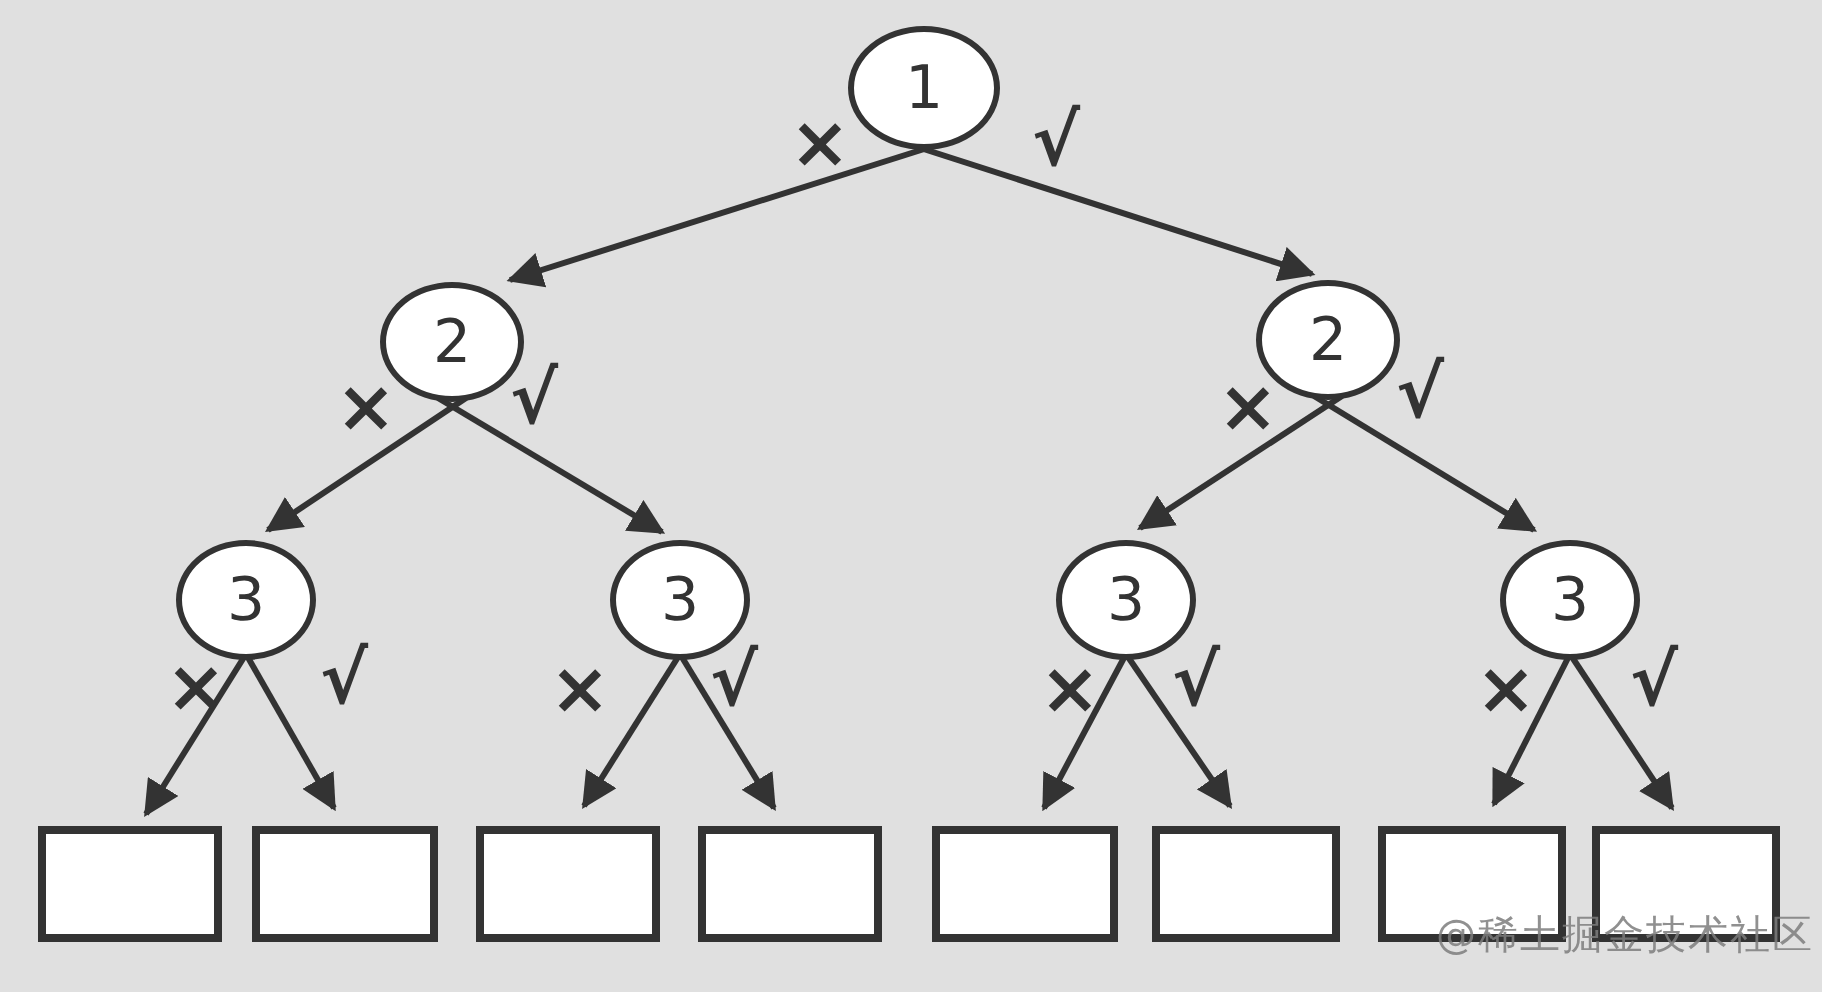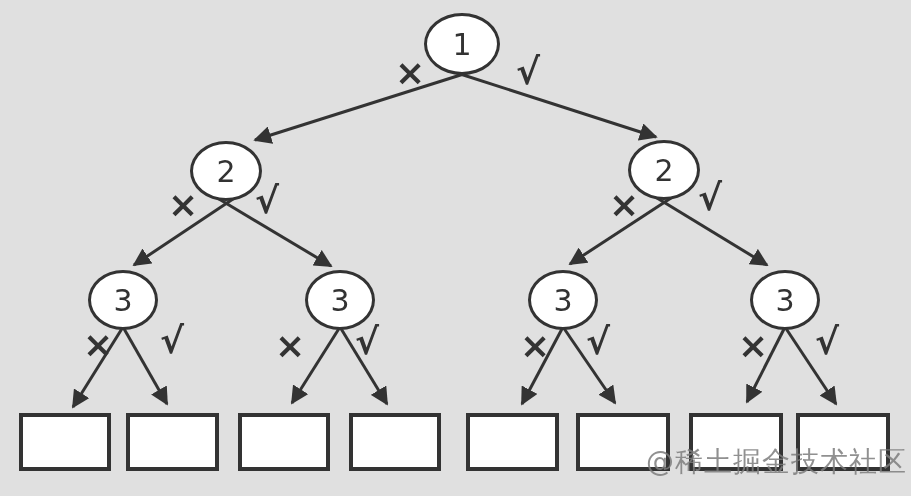--- a/index.html
+++ b/index.html
@@ -48,21 +48,21 @@
     z-index: 3;
     line-height: 1;
     font-family: "DejaVu Sans", sans-serif;
   }
   .edge-label.cross { font-size: 36px; }
   .edge-label.check { font-size: 36px; }
   .watermark {
     position: absolute;
     right: 4px;
     bottom: 15px;
-    font-size: 28px;
+    font-size: 20px;
     letter-spacing: 1px;
     color: rgba(125, 125, 125, 0.85);
     z-index: 4;
     white-space: nowrap;
   }
 </style>
 </head>
 <body>
 
 <div class="canvas">

